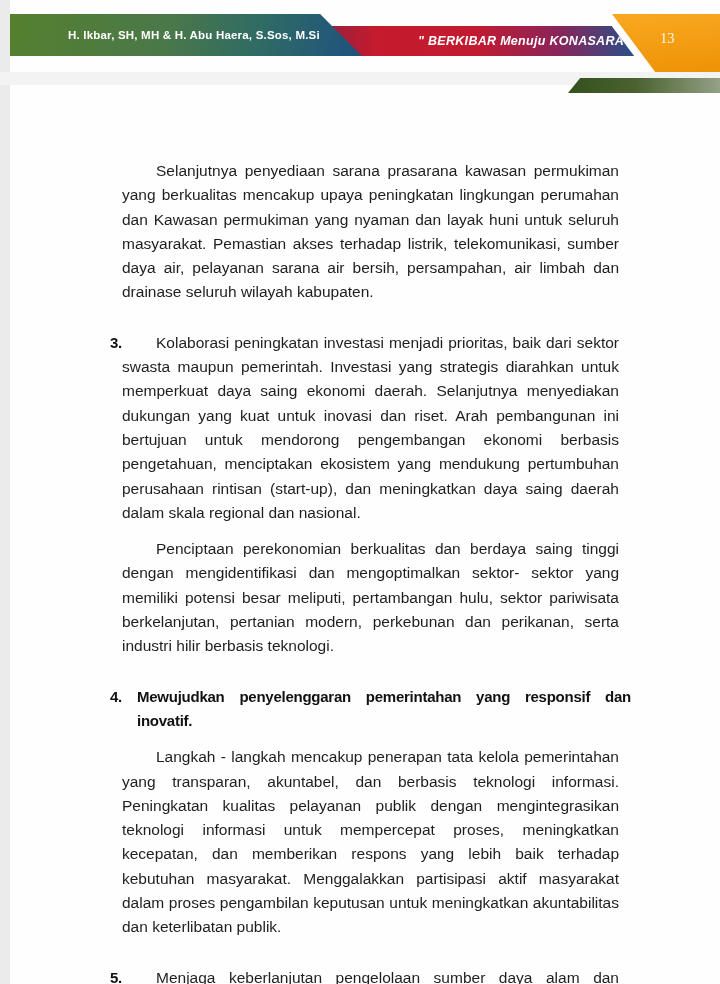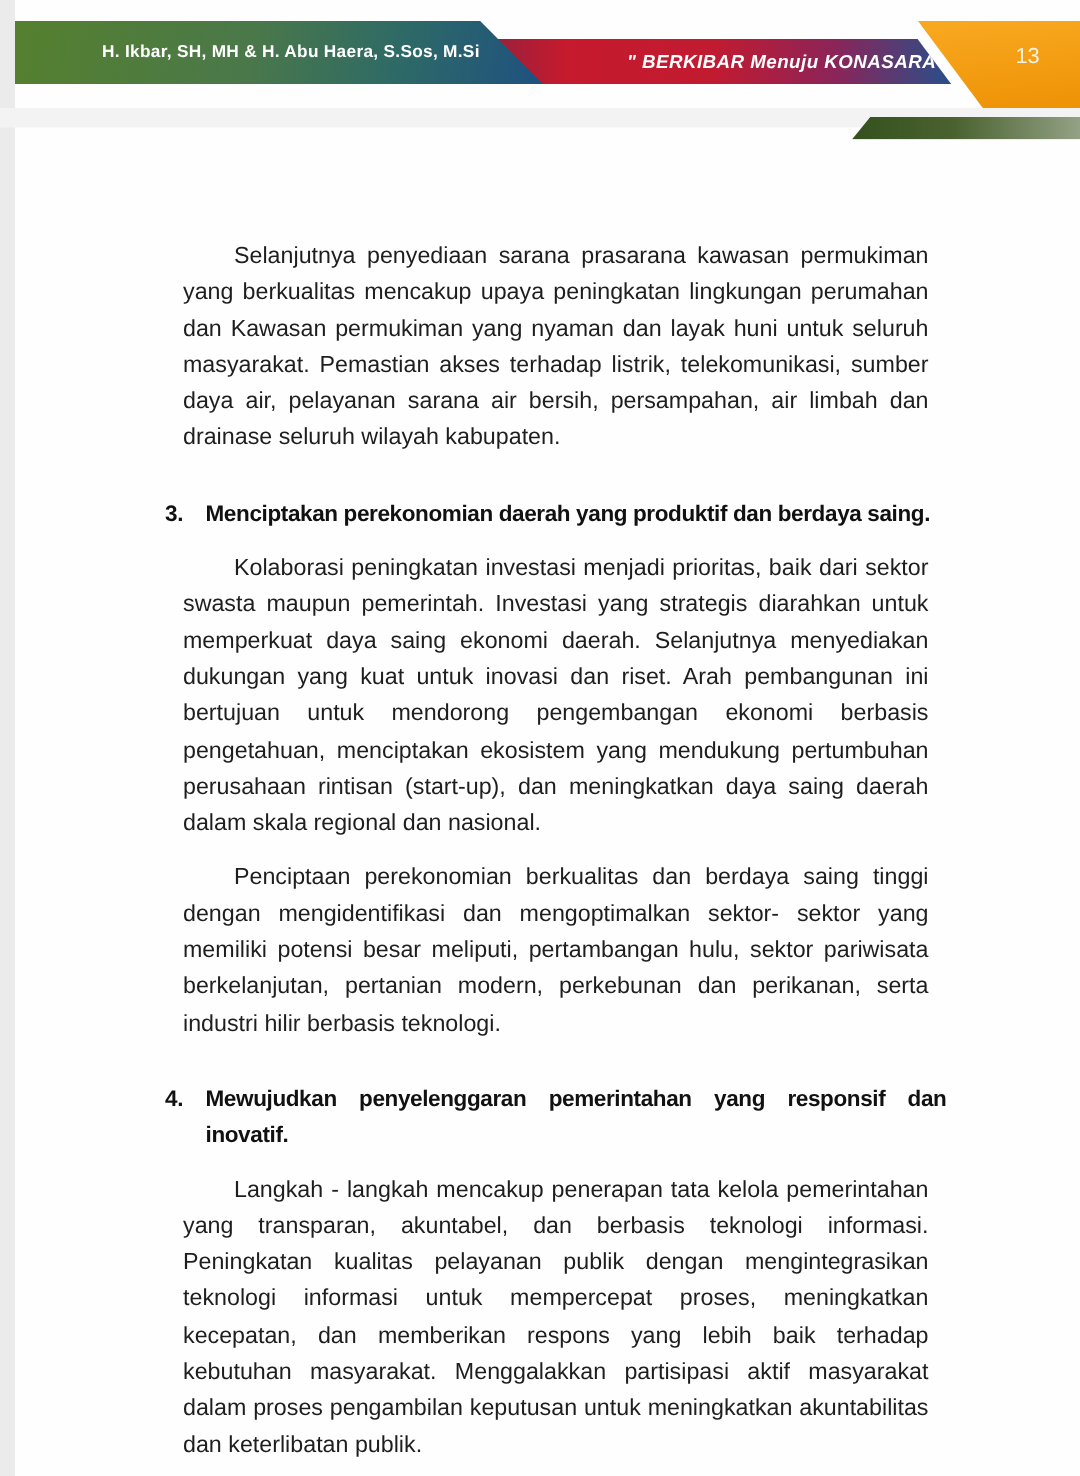--- a/index.html
+++ b/index.html
@@ -49,22 +49,22 @@
     letter-spacing: 0.2px; white-space: nowrap;
   }
   .orange-flag {
     position: absolute; left: 612px; top: 14px;
     width: 108px; height: 58px;
     background: linear-gradient(175deg, #f8a81f 5%, #ef9307 95%);
     clip-path: polygon(0 0, 100% 0, 100% 100%, 40% 100%);
     z-index: 2;
   }
   .page-number {
-    position: absolute; left: 65px; top: 16px;
-    font-family: Liberation Sans, sans-serif;
+    position: absolute; left: 48px; top: 16px;
+    font-family: Liberation Serif, serif;
     font-size: 14.5px; color: #faf5e8;
   }
   .accent-bar {
     position: absolute; left: 568px; top: 78px;
     width: 152px; height: 15px;
     background: linear-gradient(90deg, #33511d 0%, #4b6230 45%, #93a185 100%);
     clip-path: polygon(8% 0, 100% 0, 100% 100%, 0 100%);
     z-index: 4;
   }
   
@@ -105,21 +105,20 @@
   </div>
   <div class="accent-bar"></div>
 </header>
 
 <main class="content">
   <p class="intro">Selanjutnya penyediaan sarana prasarana kawasan permukiman yang berkualitas mencakup upaya peningkatan lingkungan perumahan dan Kawasan permukiman yang nyaman dan layak huni untuk seluruh masyarakat. Pemastian akses terhadap listrik, telekomunikasi, sumber daya air, pelayanan sarana air bersih, persampahan, air limbah dan drainase seluruh wilayah kabupaten.</p>
 
   <section class="section">
     <div class="heading">
       <span class="num">3.</span>
-      <span>Menciptakan perekonomian daerah yang produktif dan berdaya saing.</span>
     </div>
     <p>Kolaborasi peningkatan investasi menjadi prioritas, baik dari sektor swasta maupun pemerintah. Investasi yang strategis diarahkan untuk memperkuat daya saing ekonomi daerah. Selanjutnya menyediakan dukungan yang kuat untuk inovasi dan riset. Arah pembangunan ini bertujuan untuk mendorong pengembangan ekonomi berbasis pengetahuan, menciptakan ekosistem yang mendukung pertumbuhan perusahaan rintisan (start-up), dan meningkatkan daya saing daerah dalam skala regional dan nasional.</p>
     <p>Penciptaan perekonomian berkualitas dan berdaya saing tinggi dengan mengidentifikasi dan mengoptimalkan sektor- sektor yang memiliki potensi besar meliputi, pertambangan hulu, sektor pariwisata berkelanjutan, pertanian modern, perkebunan dan perikanan, serta industri hilir berbasis teknologi.</p>
   </section>
 
   <section class="section justify-head">
     <div class="heading">
       <span class="num">4.</span>
       <span>Mewujudkan penyelenggaran pemerintahan yang responsif dan inovatif.</span>
     </div>

